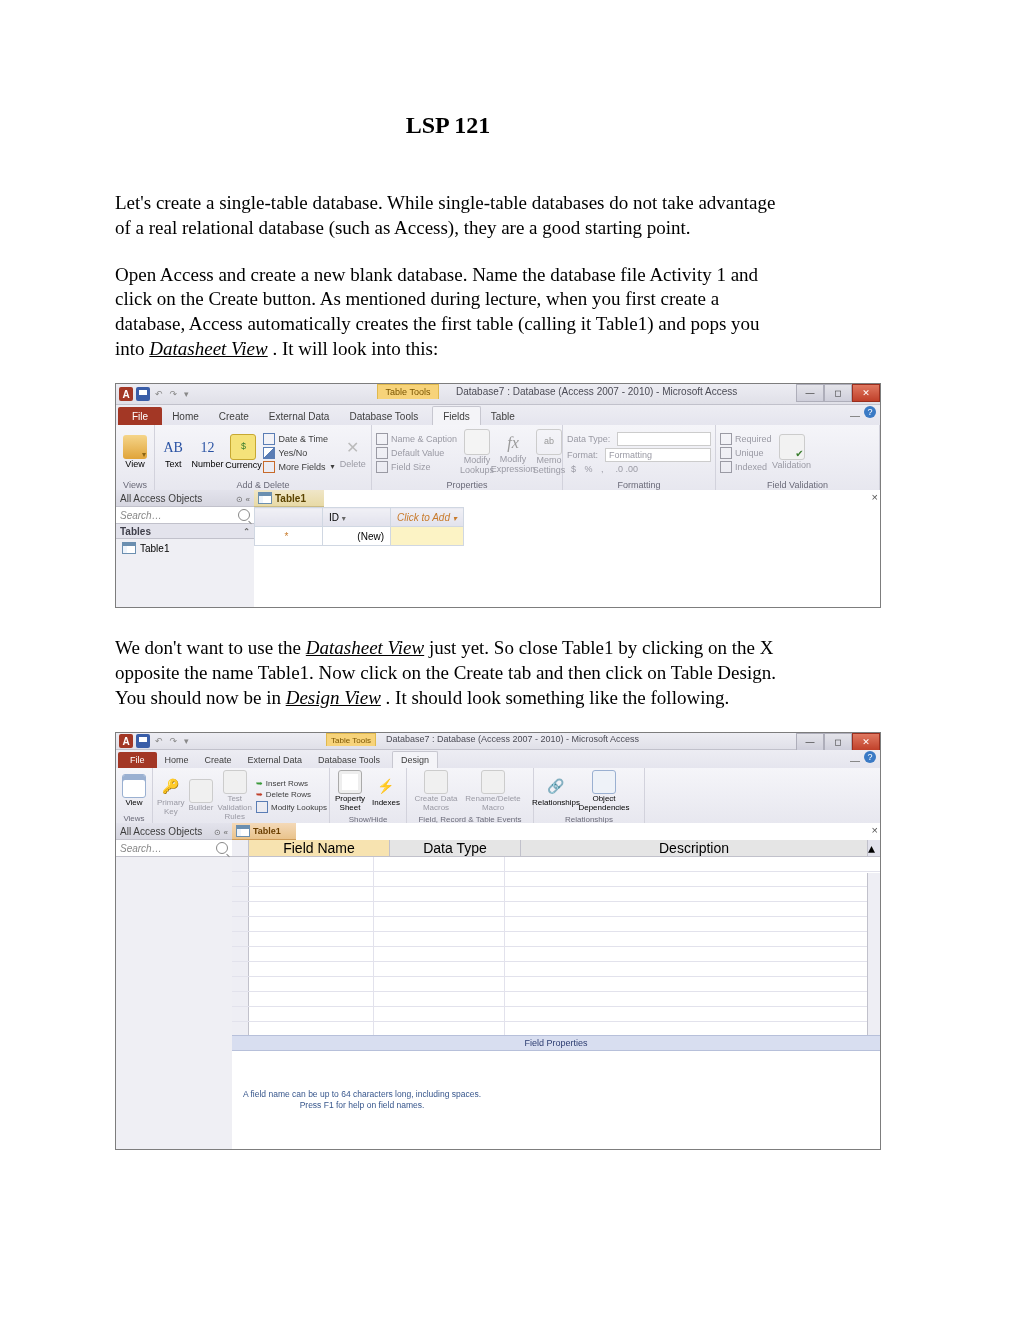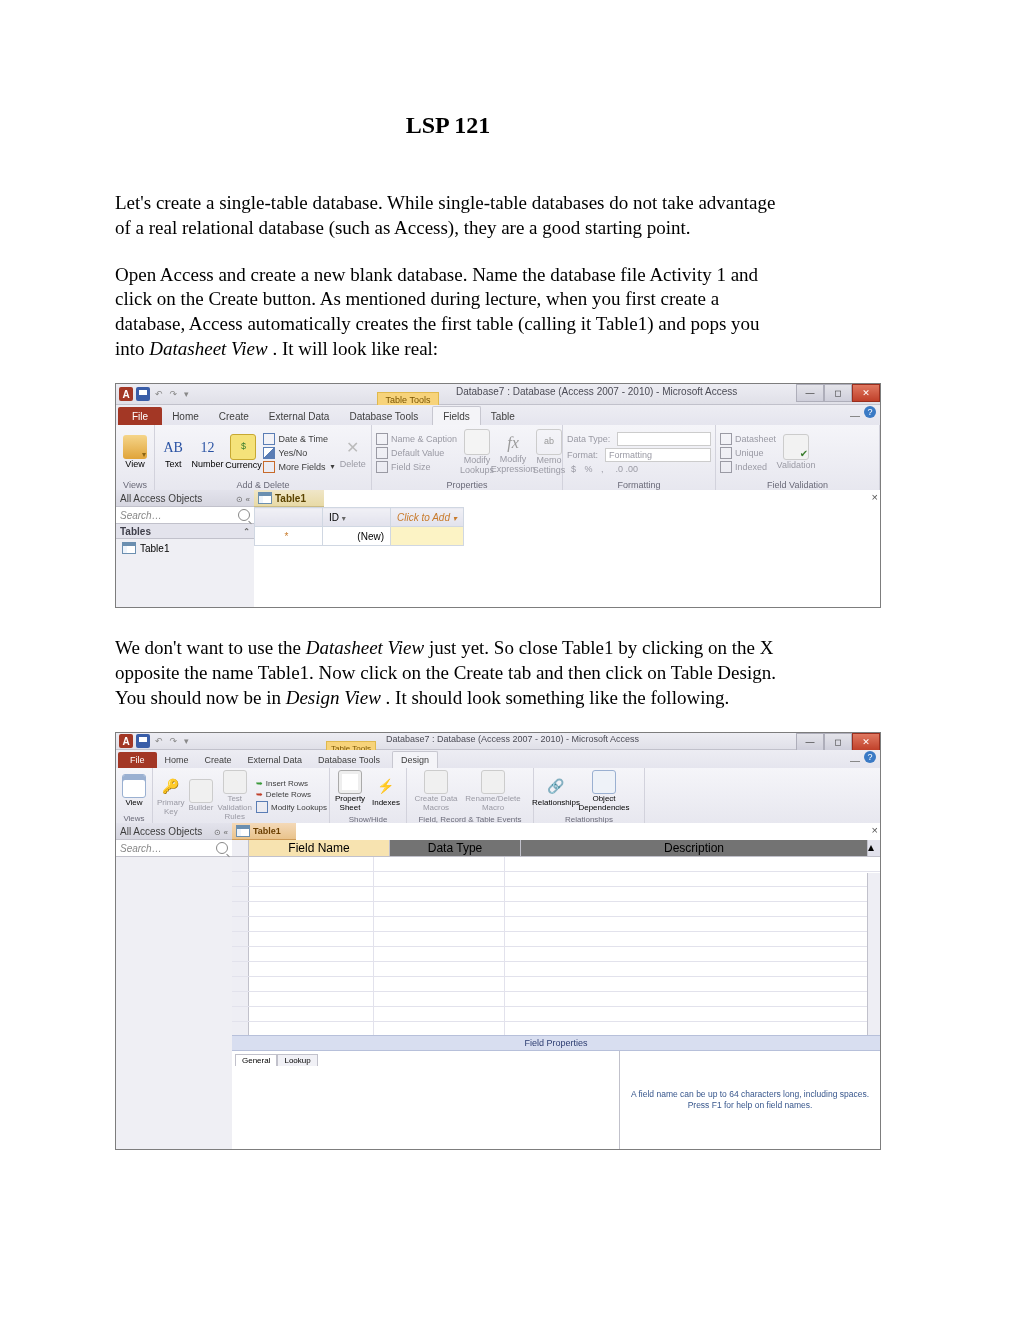--- a/index.html
+++ b/index.html
@@ -19,21 +19,21 @@
     font-weight: bold;
     font-size: 24px;
     line-height: 1.3;
     margin-bottom: 50px;
   }
   .para {
     font-size: 19px;
     line-height: 1.3;
     margin-bottom: 22px;
   }
-  .ital { font-style: italic; }
+  .ital { font-style: italic; text-decoration: underline; }
 
   
   .shot1 {
     width: 766px;
     height: 225px;
     border: 1px solid #7d7d7d;
     box-sizing: border-box;
     margin: 8px 0 28px 0;
     font-family: "Segoe UI", Tahoma, sans-serif;
     font-size: 10px;
@@ -53,21 +53,21 @@
   }
   .a-icon {
     width:14px;height:14px;background:#a33725;color:#fff;display:flex;align-items:center;justify-content:center;font-weight:bold;font-size:10px;border-radius:2px;
   }
   .save-icon {
     width:14px;height:14px;background:#3a5ea8;border-radius:2px;position:relative;
   }
   .save-icon::after{content:"";position:absolute;inset:3px 3px 6px 3px;background:#fff;}
   .qarrow{color:#888;font-size:9px;padding:0 2px;}
   .tabletools-tab{
-    position:absolute;left:261px;top:8px;width:60px;height:14px;
+    position:absolute;left:261px;top:0;width:60px;height:14px;
     background:#f7d37a;color:#7a5400;font-size:9px;display:flex;align-items:center;justify-content:center;border:1px solid #e0b94d;border-bottom:none;
   }
   .window-title-text{
     position:absolute;left:340px;top:2px;font-size:10px;color:#4b4b55;
   }
   .win-controls{
     position:absolute;right:0;top:0;display:flex;
   }
   .win-btn{width:26px;height:16px;background:linear-gradient(#e4e4ea,#cfcfdb);border:1px solid #aeaeba;display:flex;align-items:center;justify-content:center;font-size:9px;color:#333;}
   .win-btn.close{background:linear-gradient(#e07860,#c0402a);color:#fff;border-color:#9a2e1e;}
@@ -148,21 +148,21 @@
   .shot2 .rgroup-label{font-size:8px;}
   .shot2 .big-btn{width:36px;font-size:8px;}
   .shot2 .big-btn .icon{width:22px;height:22px;}
   .shot2 .small-row{font-size:8px;}
 
   .shot2 .nav-pane{top:90px;width:116px;}
   .shot2 .doc-area{left:116px;top:90px;}
   .shot2 .doc-tab{background:linear-gradient(#f4d9b8,#e9c38c);border-bottom:1px solid #ce9a56;color:#6a3e00;width:60px;}
 
   .design-header{
-    height:16px;display:flex;border-bottom:1px solid #c1c1cb;background:#737373;font-size:12px;
+    height:16px;display:flex;border-bottom:1px solid #c1c1cb;background:#e5e5e5;font-size:14px;
   }
   .design-header .col{border-right:1px solid #c1c1cb;display:flex;align-items:center;justify-content:center;}
   .design-header .fn{width:140px;background:#f7e3b0;}
   .design-header .dt{width:130px;}
   .design-header .dc{flex:1;}
   .design-header .scroll-stub{width:12px;background:#e2e2ec;}
   .design-grid{height:178px;overflow:hidden;position:relative;background:#fff;}
   .design-row{height:14px;border-bottom:1px solid #e2e2ec;display:flex;}
   .design-row .rh{width:16px;background:#eeeef4;border-right:1px solid #c1c1cb;}
   .design-row .c1{width:124px;border-right:1px solid #e2e2ec;}
@@ -188,21 +188,21 @@
 
   <div class="title-block">
     <div>LSP 121</div>
   </div>
 
   <div class="para">Let's create a single-table database.  While single-table databases do not take advantage of a real relational database (such as Access), they are a good starting point.</div>
 
   <div class="para">
     <span>Open Access and create a new blank database.  Name the database file Activity 1 and click on the Create button.  As mentioned during lecture, when you first create a database, Access automatically creates the first table (calling it Table1) and pops you into </span>
     <span class="ital">Datasheet View</span>
-    <span>.  It will look like real:</span>
+    <span>.  It will look into this:</span>
   </div>
 
   <div class="shot1">
     <div class="titlebar">
       <div class="qat">
         <div class="a-icon">A</div>
         <div class="save-icon"></div>
         <span class="qarrow">↶</span>
         <span class="qarrow">↷</span>
         <span class="qarrow">▾</span>
@@ -332,21 +332,21 @@
           </div>
         </div>
         <div class="rgroup-label">Formatting</div>
       </div>
 
       <div class="rgroup" style="flex:1">
         <div class="rgroup-content">
           <div class="stacked">
             <div class="small-row grey">
                 <span class="sm-icon"></span>
-                <span>Datasheet</span>
+                <span>Required</span>
               </div>
             <div class="small-row grey">
                 <span class="sm-icon"></span>
                 <span>Unique</span>
               </div>
             <div class="small-row grey">
                 <span class="sm-icon"></span>
                 <span>Indexed</span>
               </div>
           </div>
@@ -627,25 +627,19 @@
             </div>
           <div class="design-row">
               <div class="rh"></div>
               <div class="c1"></div>
               <div class="c2"></div>
               <div class="c3"></div>
             </div>
         </div>
         <div class="fp-header">Field Properties</div>
         <div class="fp-body" style="flex:1">
-          <div class="fp-left">
-            <div class="fp-tabs">
-              <div class="fp-tab active">General</div>
-              <div class="fp-tab">Lookup</div>
-            </div>
-          </div>
           <div class="fp-right">A field name can be up to 64 characters long, including spaces. Press F1 for help on field names.</div>
         </div>
       </div>
     </div>
   </div>
 
 </div>
 
 </body></html>

